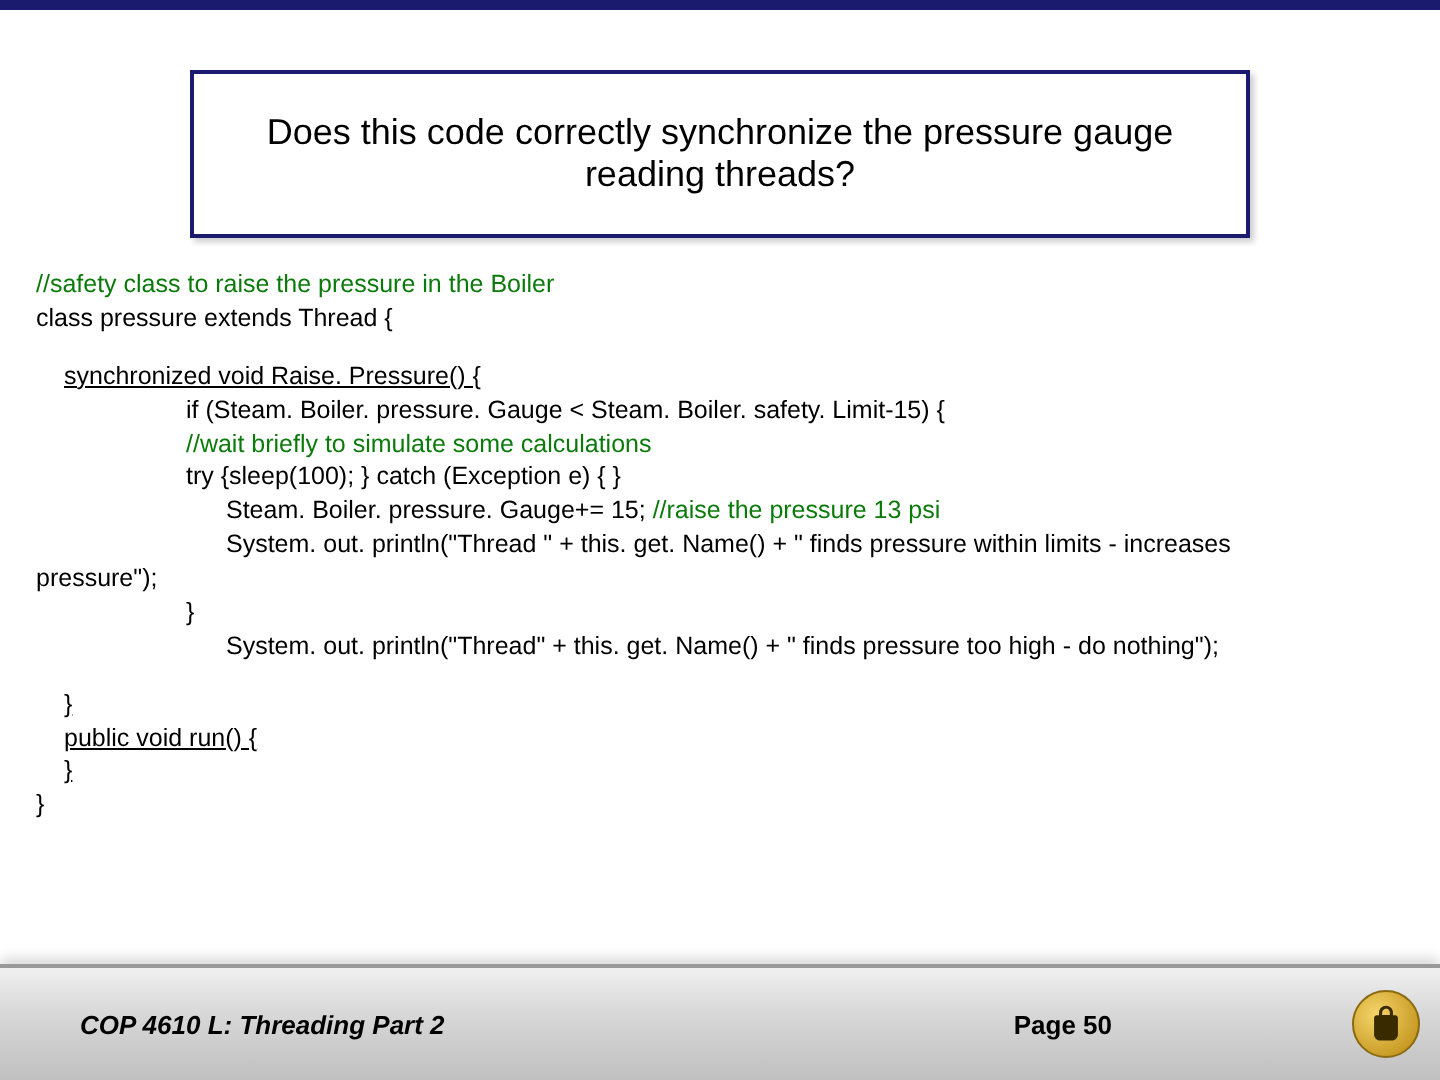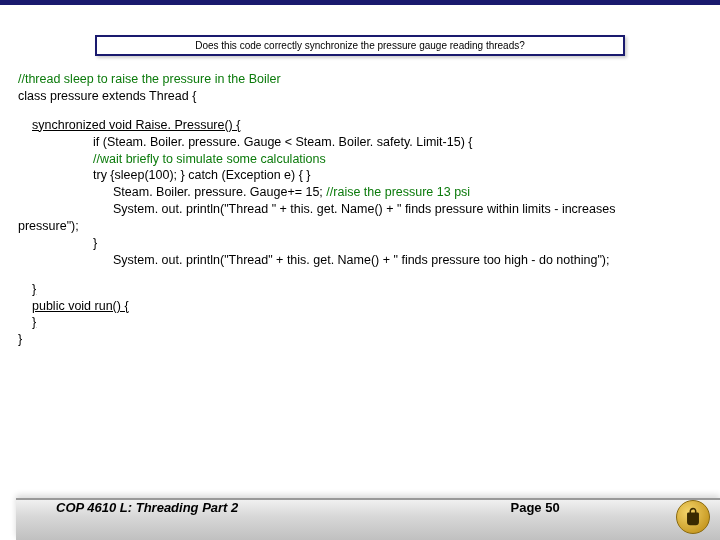--- a/index.html
+++ b/index.html
@@ -8,43 +8,44 @@
     height: 540px;
     background: #fff;
     font-family: "Trebuchet MS", Arial, sans-serif;
     position: relative;
     border-top: 5px solid #1a1a6e;
   }
   .title-box {
     margin: 30px auto 15px;
     width: 530px;
     border: 2px solid #1a1a6e;
-    padding: 3px 10px;
-    font-size: 10px;
+    padding: 19px 10px;
+    font-size: 18px;
     text-align: center;
     box-shadow: 2px 2px 3px rgba(0,0,0,0.2);
   }
   .content {
     padding: 0 18px;
     font-size: 12.5px;
     line-height: 1.35;
   }
   .comment { color: #0b7a0b; }
   .code-line { white-space: pre; }
   .ind1 { padding-left: 14px; text-decoration: underline; }
   .ind2 { padding-left: 75px; }
   .ind3 { padding-left: 95px; }
   .ind4 { padding-left: 120px; }
   .footer-bar {
     position: absolute;
-    left: 16px; right: 0; bottom: 0;
-    height: 42px;
+    left: 0; right: 0; bottom: 0;
+    height: 58px;
     background: linear-gradient(#f0f0f0 0%, #d8d8d8 40%, #c0c0c0 100%);
     border-top: 2px solid #999;
     display: flex;
+    align-items: center;
     box-shadow: 0 -3px 6px rgba(0,0,0,0.15);
   }
   .footer-left {
     flex: 1.2;
     font-weight: bold;
     font-style: italic;
     font-size: 13px;
     padding-left: 40px;
     font-family: Arial, sans-serif;
   }
@@ -77,21 +78,21 @@
   .logo svg { width: 22px; height: 22px; }
 </style>
 </head>
 <body>
 
 <div class="title-box">
   <span>Does this code correctly synchronize the pressure gauge reading threads?</span>
 </div>
 
 <div class="content">
-  <div class="code-line comment">//thread sleep to raise the pressure in the Boiler</div>
+  <div class="code-line comment">//safety class to raise the pressure in the Boiler</div>
   <div class="code-line">class pressure extends Thread {</div>
   <div style="height:12px"></div>
   <div class="code-line ind1">synchronized void Raise. Pressure() {</div>
   <div class="code-line ind2">if (Steam. Boiler. pressure. Gauge &lt; Steam. Boiler. safety. Limit-15) {</div>
   <div class="code-line ind2 comment">//wait briefly to simulate some calculations</div>
   <div class="code-line ind2">try {sleep(100); } catch (Exception e) { }</div>
   <div class="code-line ind3"><span>Steam. Boiler. pressure. Gauge+= 15; </span><span class="comment">//raise the pressure 13 psi</span></div>
   <div class="code-line ind3">System. out. println("Thread " + this. get. Name() + " finds pressure within limits - increases</div>
   <div class="code-line">pressure");</div>
   <div class="code-line ind2">}</div>

